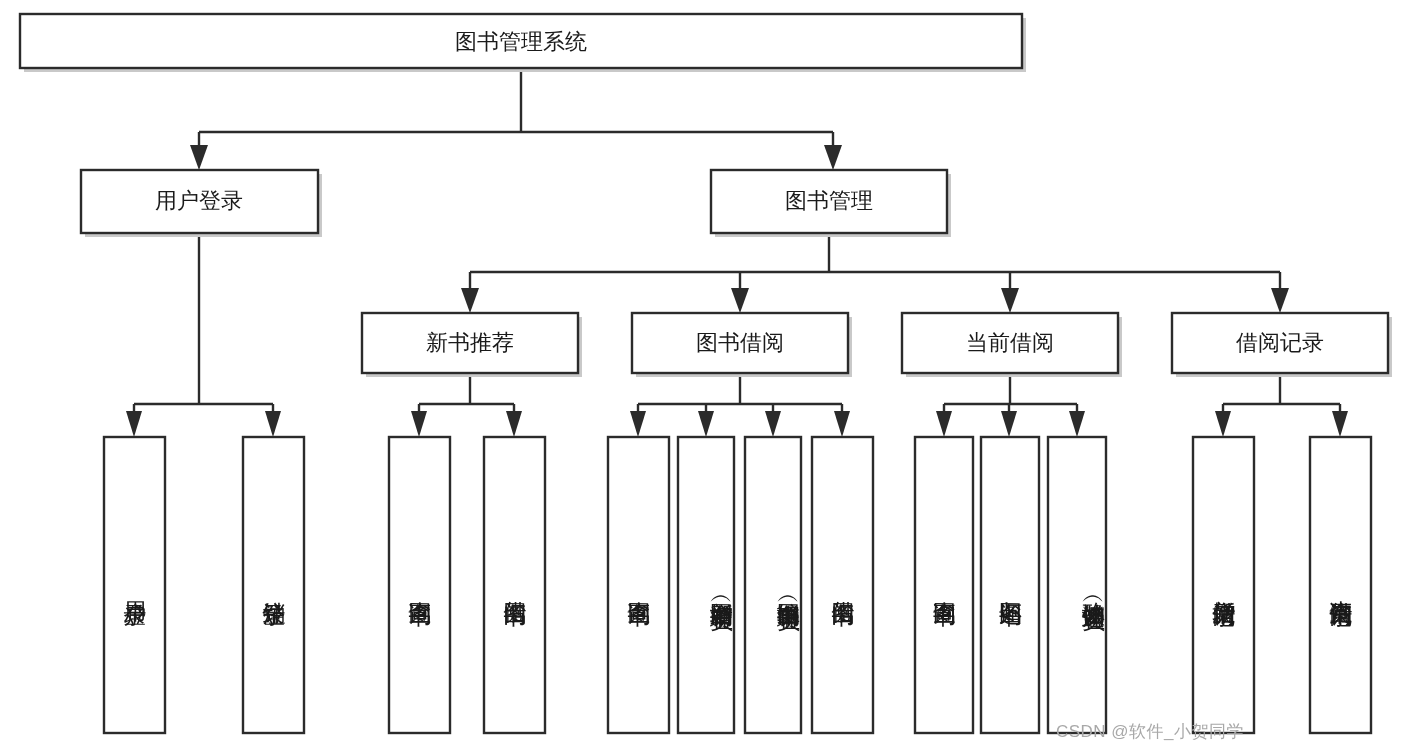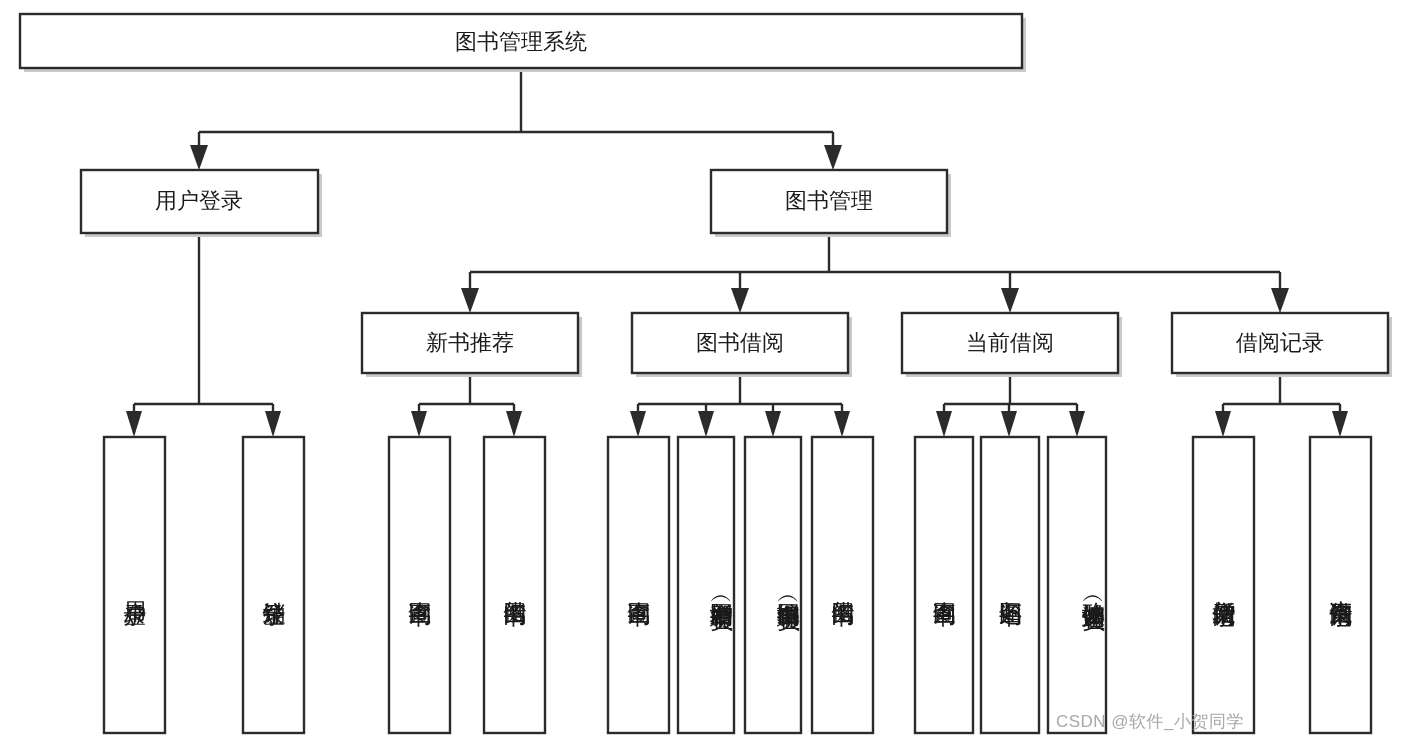--- a/index.html
+++ b/index.html
@@ -67,21 +67,21 @@
     justify-content: center;
     letter-spacing: 1px;
     pointer-events: none;
   }
   .leaf-label-v.center-v {
     align-items: center;
   }
   .watermark {
     position: absolute;
     right: 16px;
-    bottom: 14px;
+    bottom: 4px;
     font-family: "Liberation Sans", "DejaVu Sans", sans-serif;
     font-size: 17px;
     color: #a8a8a8;
     letter-spacing: 0.5px;
     white-space: nowrap;
   }
 </style>
 </head>
 <body>
 

